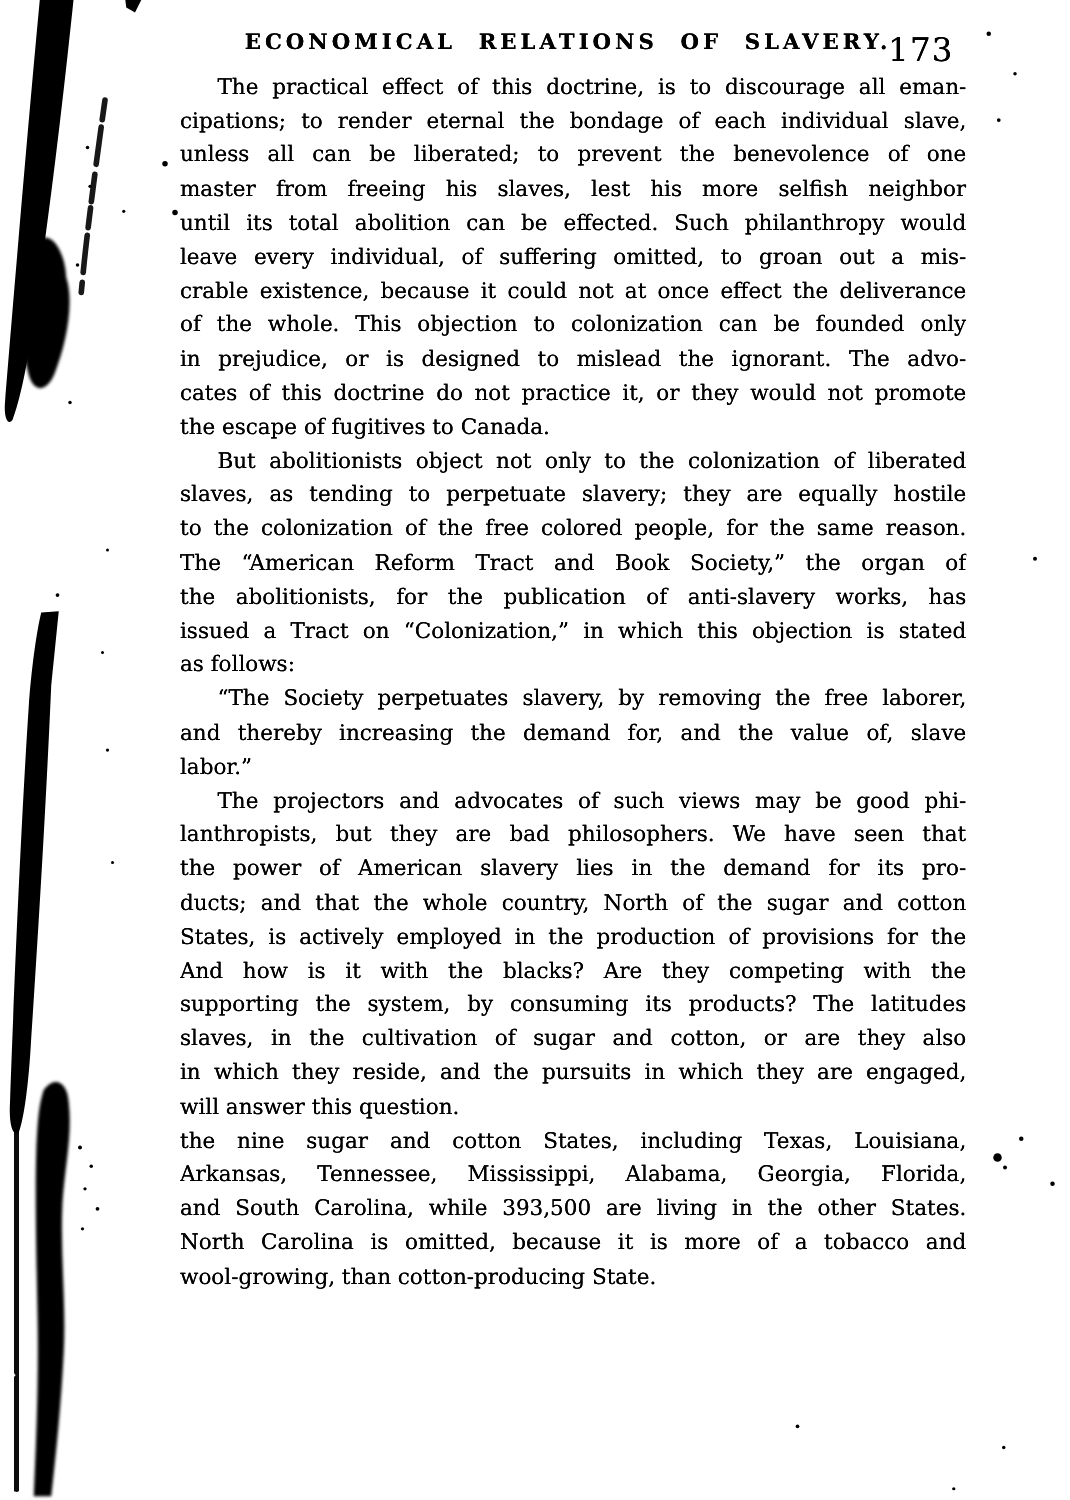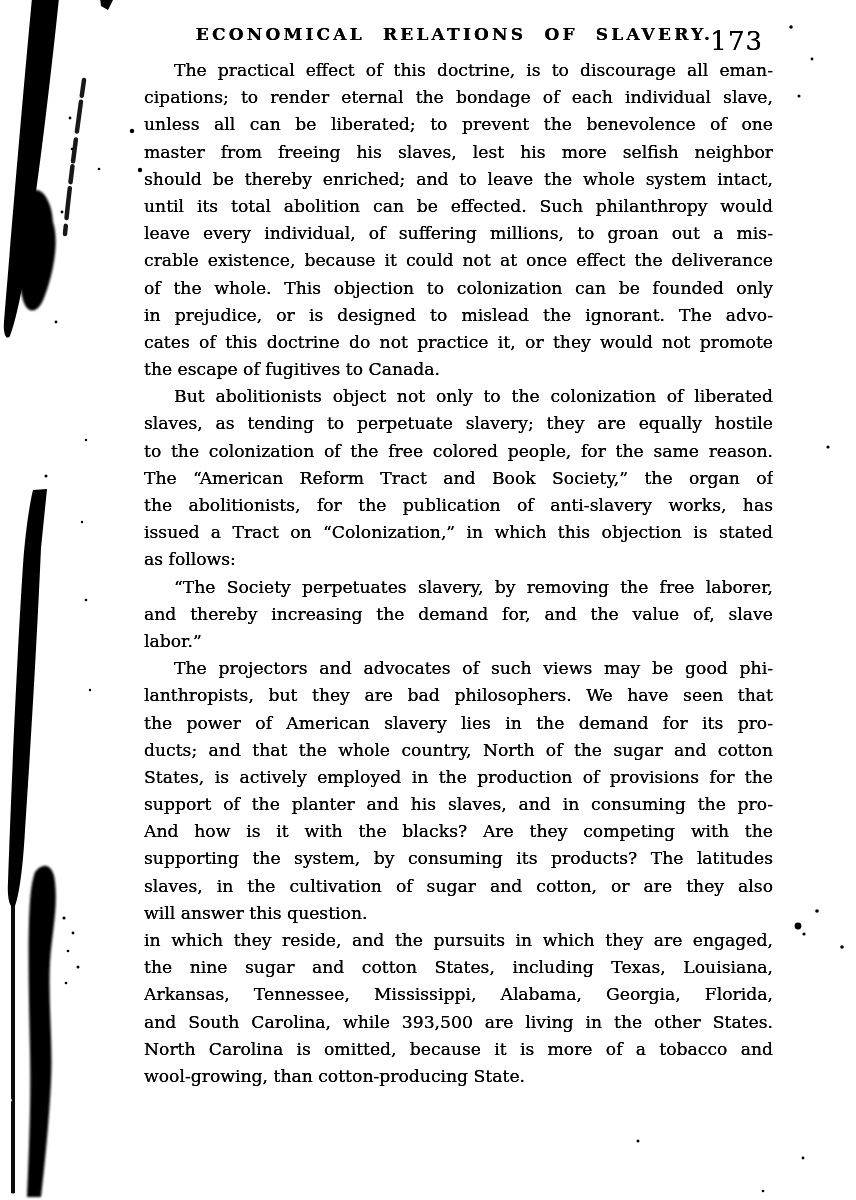--- a/index.html
+++ b/index.html
@@ -60,23 +60,22 @@
     <div class="running-title">ECONOMICAL RELATIONS OF SLAVERY.</div>
     <div class="page-number">173</div>
   </div>
 
   <div class="bodytext">
     <div class="para">
       <div class="ln first">The practical effect of this doctrine, is to discourage all eman-</div>
       <div class="ln">cipations; to render eternal the bondage of each individual slave,</div>
       <div class="ln">unless all can be liberated; to prevent the benevolence of one</div>
       <div class="ln">master from freeing his slaves, lest his more selfish neighbor</div>
-      <div class="ln">should be thereby enriched; and to leave the whole system intact,</div>
       <div class="ln">until its total abolition can be effected. Such philanthropy would</div>
-      <div class="ln">leave every individual, of suffering millions, to groan out a mis-</div>
+      <div class="ln">leave every individual, of suffering omitted, to groan out a mis-</div>
       <div class="ln">crable existence, because it could not at once effect the deliverance</div>
       <div class="ln">of the whole. This objection to colonization can be founded only</div>
       <div class="ln">in prejudice, or is designed to mislead the ignorant. The advo-</div>
       <div class="ln">cates of this doctrine do not practice it, or they would not promote</div>
       <div class="ln last">the escape of fugitives to Canada.</div>
     </div>
     <div class="para">
       <div class="ln first">But abolitionists object not only to the colonization of liberated</div>
       <div class="ln">slaves, as tending to perpetuate slavery; they are equally hostile</div>
       <div class="ln">to the colonization of the free colored people, for the same reason.</div>
@@ -89,26 +88,25 @@
       <div class="ln first">“The Society perpetuates slavery, by removing the free laborer,</div>
       <div class="ln">and thereby increasing the demand for, and the value of, slave</div>
       <div class="ln last">labor.”</div>
     </div>
     <div class="para">
       <div class="ln first">The projectors and advocates of such views may be good phi-</div>
       <div class="ln">lanthropists, but they are bad philosophers. We have seen that</div>
       <div class="ln">the power of American slavery lies in the demand for its pro-</div>
       <div class="ln">ducts; and that the whole country, North of the sugar and cotton</div>
       <div class="ln">States, is actively employed in the production of provisions for the</div>
-      <div class="ln">support of the planter and his slaves, and in consuming the pro-</div>
       <div class="ln">And how is it with the blacks? Are they competing with the</div>
       <div class="ln">supporting the system, by consuming its products? The latitudes</div>
       <div class="ln">slaves, in the cultivation of sugar and cotton, or are they also</div>
+      <div class="ln">in which they reside, and the pursuits in which they are engaged,</div>
       <div class="ln last">will answer this question.</div>
-      <div class="ln">in which they reside, and the pursuits in which they are engaged,</div>
     </div>
     <div class="para">
       <div class="ln">the nine sugar and cotton States, including Texas, Louisiana,</div>
       <div class="ln">Arkansas, Tennessee, Mississippi, Alabama, Georgia, Florida,</div>
       <div class="ln">and South Carolina, while 393,500 are living in the other States.</div>
       <div class="ln">North Carolina is omitted, because it is more of a tobacco and</div>
       <div class="ln last">wool-growing, than cotton-producing State.</div>
     </div>
   </div>
 

